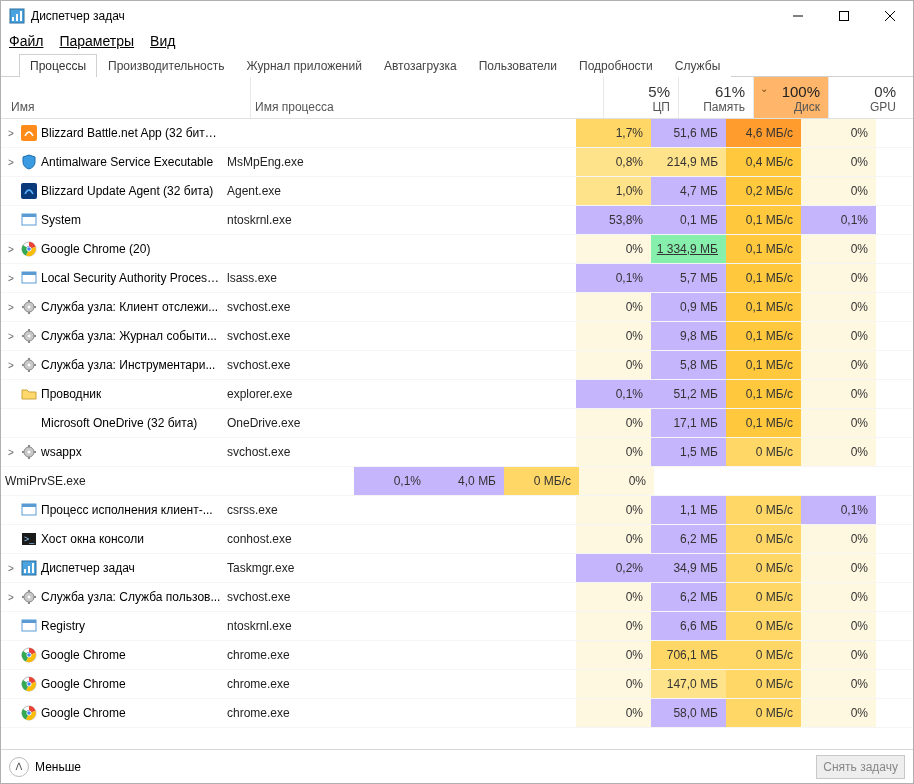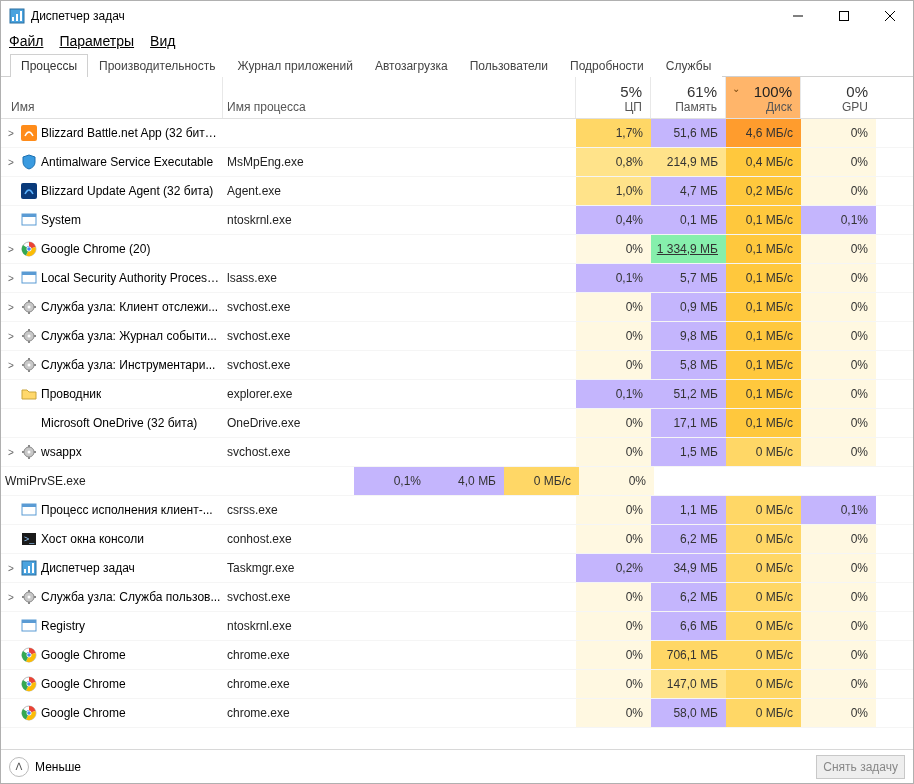--- a/index.html
+++ b/index.html
@@ -45,21 +45,21 @@
   padding: 2px 8px;
   text-decoration: underline;
   text-decoration-color: transparent;
 }
 .menubar .mitem u { text-decoration: underline; }
 
 
 .tabs {
   display: flex;
   border-bottom: 1px solid #d0d0d0;
-  padding-left: 9px;
+  padding-left: 18px;
   margin-top: 2px;
   font-size: 12px;
 }
 .tab {
   padding: 4px 10px;
   border: 1px solid transparent;
   border-bottom: none;
   position: relative;
   top: 1px;
   background: #fff;
@@ -80,21 +80,21 @@
 }
 .hcell {
   border-right: 1px solid #e8e8e8;
   padding: 4px 8px 4px 4px;
   display: flex;
   flex-direction: column;
   justify-content: flex-end;
   font-size: 12px;
   color: #555;
 }
-.hcell.name { width: 222px; justify-content: flex-end; padding-left: 10px;}
+.hcell.name { width: 250px; justify-content: flex-end; padding-left: 10px;}
 .hcell.procname { width: 353px; }
 .hcell.num { width: 75px; text-align: right; align-items: flex-end;}
 .hcell.num .pct { font-size: 15px; color: #333;}
 .hcell.num.hot {
   background: #ffb56a;
   position: relative;
 }
 .hcell.num.hot .pct { color: #222; }
 .hcell .sort-ind {
   position: absolute;
@@ -312,21 +312,21 @@
           <span class="expand"></span>
           <span class="picon">
             <svg width="16" height="16">
               <rect x="1" y="2" width="14" height="11" fill="#fff" stroke="#5a9bd4"></rect>
               <rect x="1" y="2" width="14" height="3" fill="#5a9bd4"></rect>
             </svg>
           </span>
           <span class="pname">System</span>
         </div>
         <div class="cell exe">ntoskrnl.exe</div>
-        <div class="cell num h1">0,4%</div>
+        <div class="cell num h1">53,8%</div>
         <div class="cell num h1">0,1 МБ</div>
         <div class="cell num h4">0,1 МБ/с</div>
         <div class="cell num gpu h1">0,1%</div>
       </div>
       <div class="row">
         <div class="cell namecell">
           <span class="expand">&gt;</span>
           <span class="picon">
             <svg width="16" height="16">
               <circle cx="8" cy="8" r="7" fill="#fff" stroke="#bbb"></circle>

